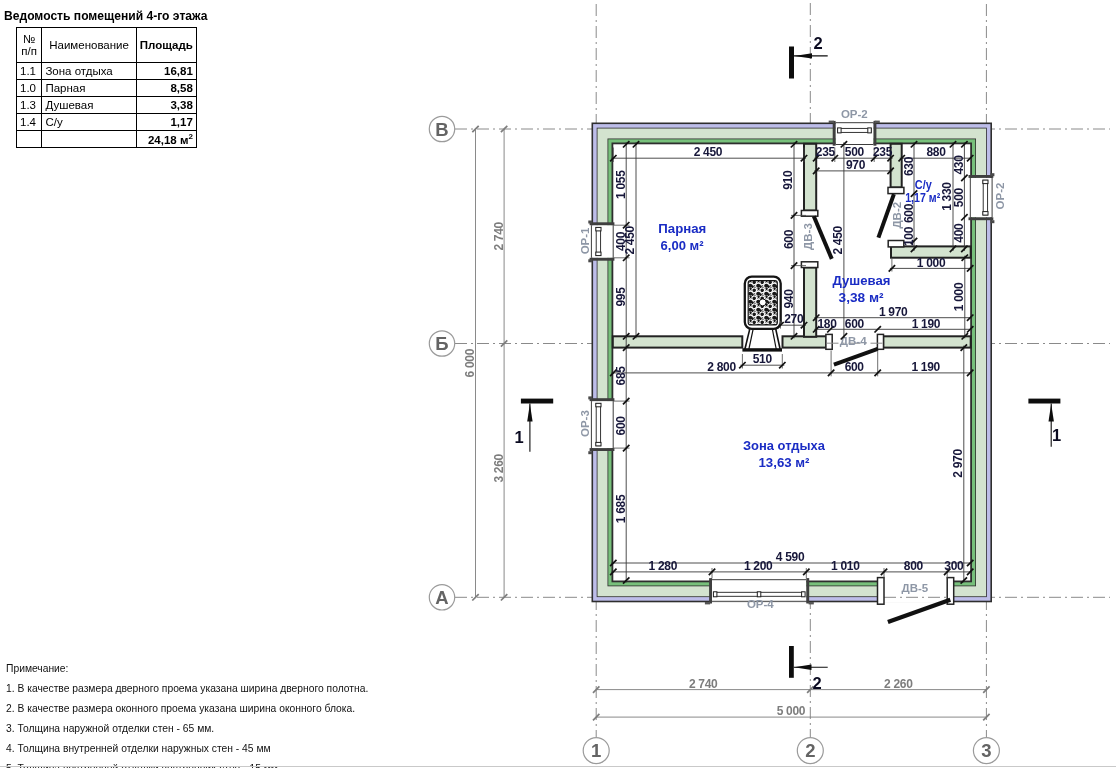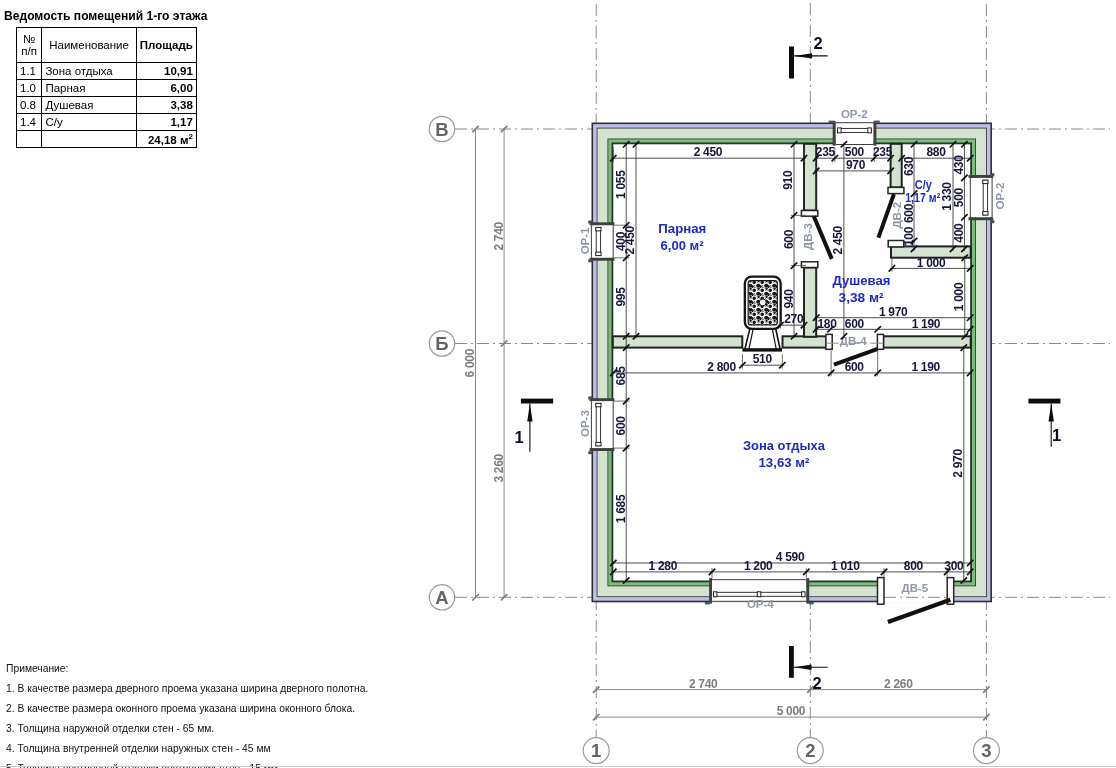--- a/index.html
+++ b/index.html
@@ -20,40 +20,40 @@
 #notes { position:absolute; left:6px; top:659px; font-size:10.3px; color:#111;
   line-height:20px; letter-spacing:0; }
 #pagefoot { position:absolute; left:0; top:766px; width:1116px; height:1px; background:#c9c9c9; }
 sup { font-size:8px; }
 </style>
 </head>
 <body>
 <div id="page">
 
 <div id="roomtable">
-<h1>Ведомость помещений 1-го этажа</h1>
+<h1>Ведомость помещений 4-го этажа</h1>
 <table>
 <tbody>
           <tr class="hdr">
             <td class="c1">№<br>п/п</td>
             <td class="c2">Наименование</td>
             <td class="c3" style="text-align:center">Площадь</td>
           </tr>
 <tr>
             <td class="c1">1.1</td>
             <td class="c2">Зона отдыха</td>
-            <td class="c3">10,91</td>
+            <td class="c3">16,81</td>
           </tr>
 <tr>
             <td class="c1">1.0</td>
             <td class="c2">Парная</td>
-            <td class="c3">6,00</td>
+            <td class="c3">8,58</td>
           </tr>
 <tr>
-            <td class="c1">0.8</td>
+            <td class="c1">1.3</td>
             <td class="c2">Душевая</td>
             <td class="c3">3,38</td>
           </tr>
 <tr>
             <td class="c1">1.4</td>
             <td class="c2">С/у</td>
             <td class="c3">1,17</td>
           </tr>
 <tr>
             <td class="c1"></td>

